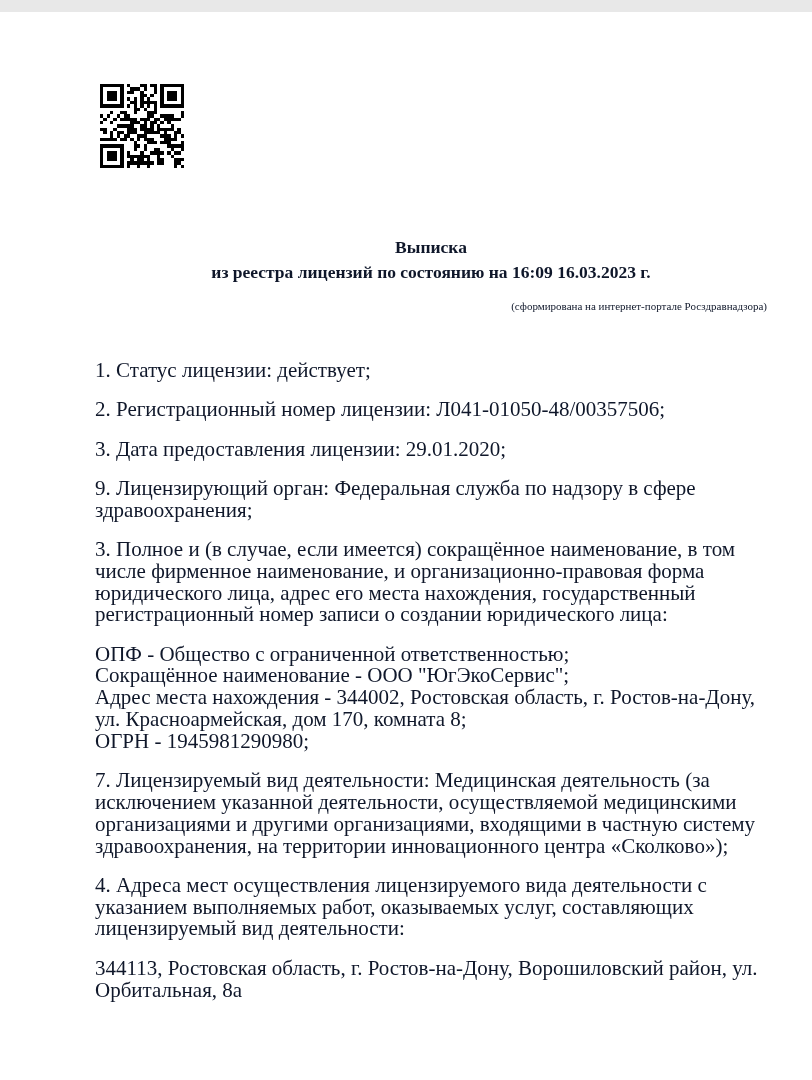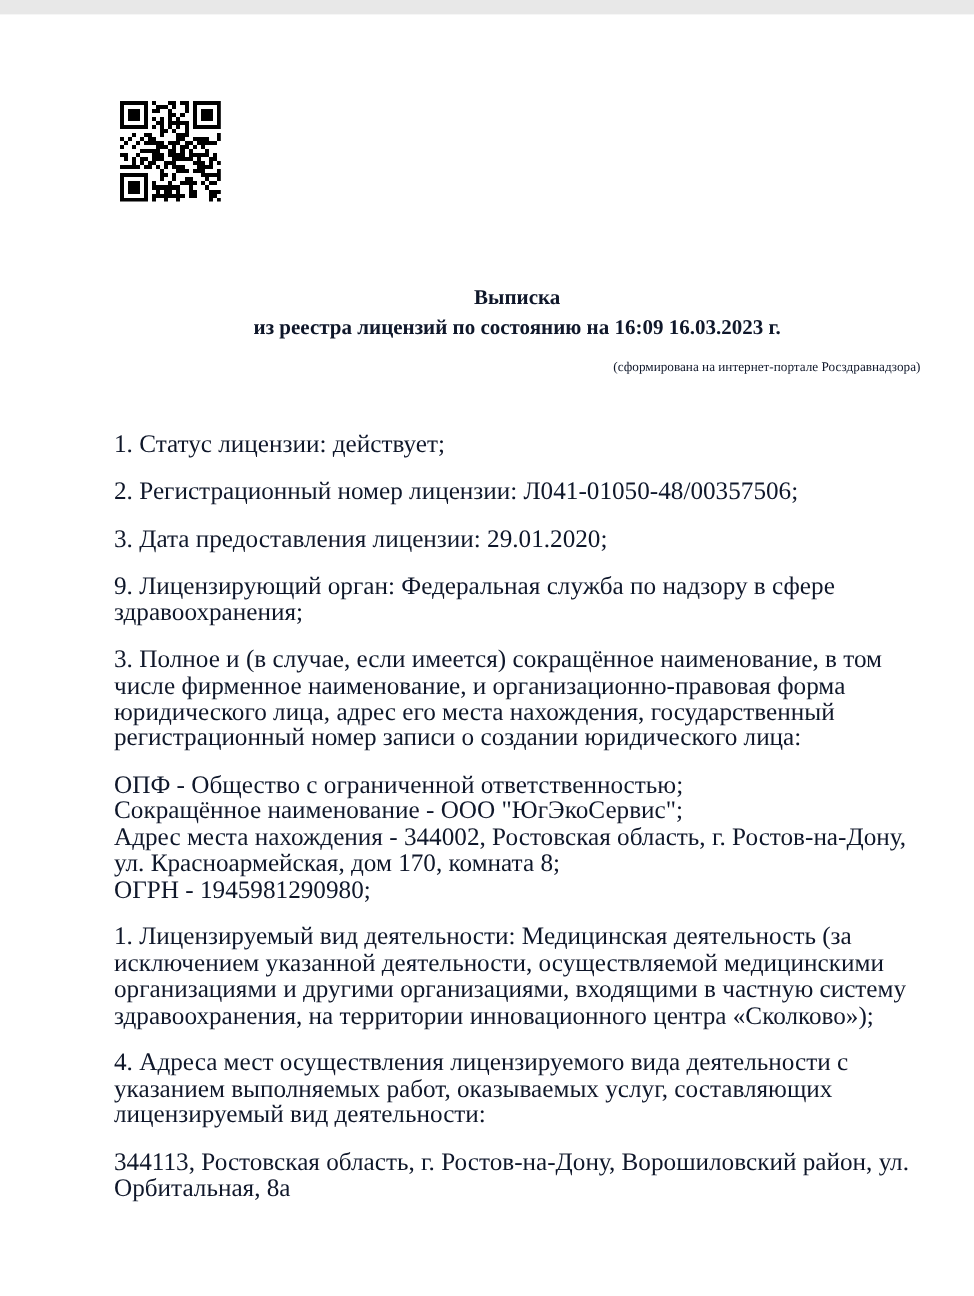--- a/index.html
+++ b/index.html
@@ -391,19 +391,19 @@
       <p>2. Регистрационный номер лицензии: Л041-01050-48/00357506;</p>
       <p>3. Дата предоставления лицензии: 29.01.2020;</p>
       <p>9. Лицензирующий орган: Федеральная служба по надзору в сфере здравоохранения;</p>
       <p>3. Полное и (в случае, если имеется) сокращённое наименование, в том числе фирменное наименование, и организационно-правовая форма юридического лица, адрес его места нахождения, государственный регистрационный номер записи о создании юридического лица:</p>
       <p class="block-last">
         <span class="line">ОПФ - Общество с ограниченной ответственностью;</span>
         <span class="line">Сокращённое наименование - ООО "ЮгЭкоСервис";</span>
         <span class="line">Адрес места нахождения - 344002, Ростовская область, г. Ростов-на-Дону, ул. Красноармейская, дом 170, комната 8;</span>
         <span class="line">ОГРН - 1945981290980;</span>
       </p>
-      <p>1. Лицензируемый вид деятельности: Медицинская деятельность (за исключением указанной деятельности, осуществляемой медицинскими организациями и другими организациями, входящими в частную систему здравоохранения, на территории инновационного центра «Сколково»);</p>
+      <p>7. Лицензируемый вид деятельности: Медицинская деятельность (за исключением указанной деятельности, осуществляемой медицинскими организациями и другими организациями, входящими в частную систему здравоохранения, на территории инновационного центра «Сколково»);</p>
       <p>4. Адреса мест осуществления лицензируемого вида деятельности с указанием выполняемых работ, оказываемых услуг, составляющих лицензируемый вид деятельности:</p>
       <p>344113, Ростовская область, г. Ростов-на-Дону, Ворошиловский район, ул. Орбитальная, 8а</p>
     </div>
 
   </div>
 </div>
 
 </body></html>

